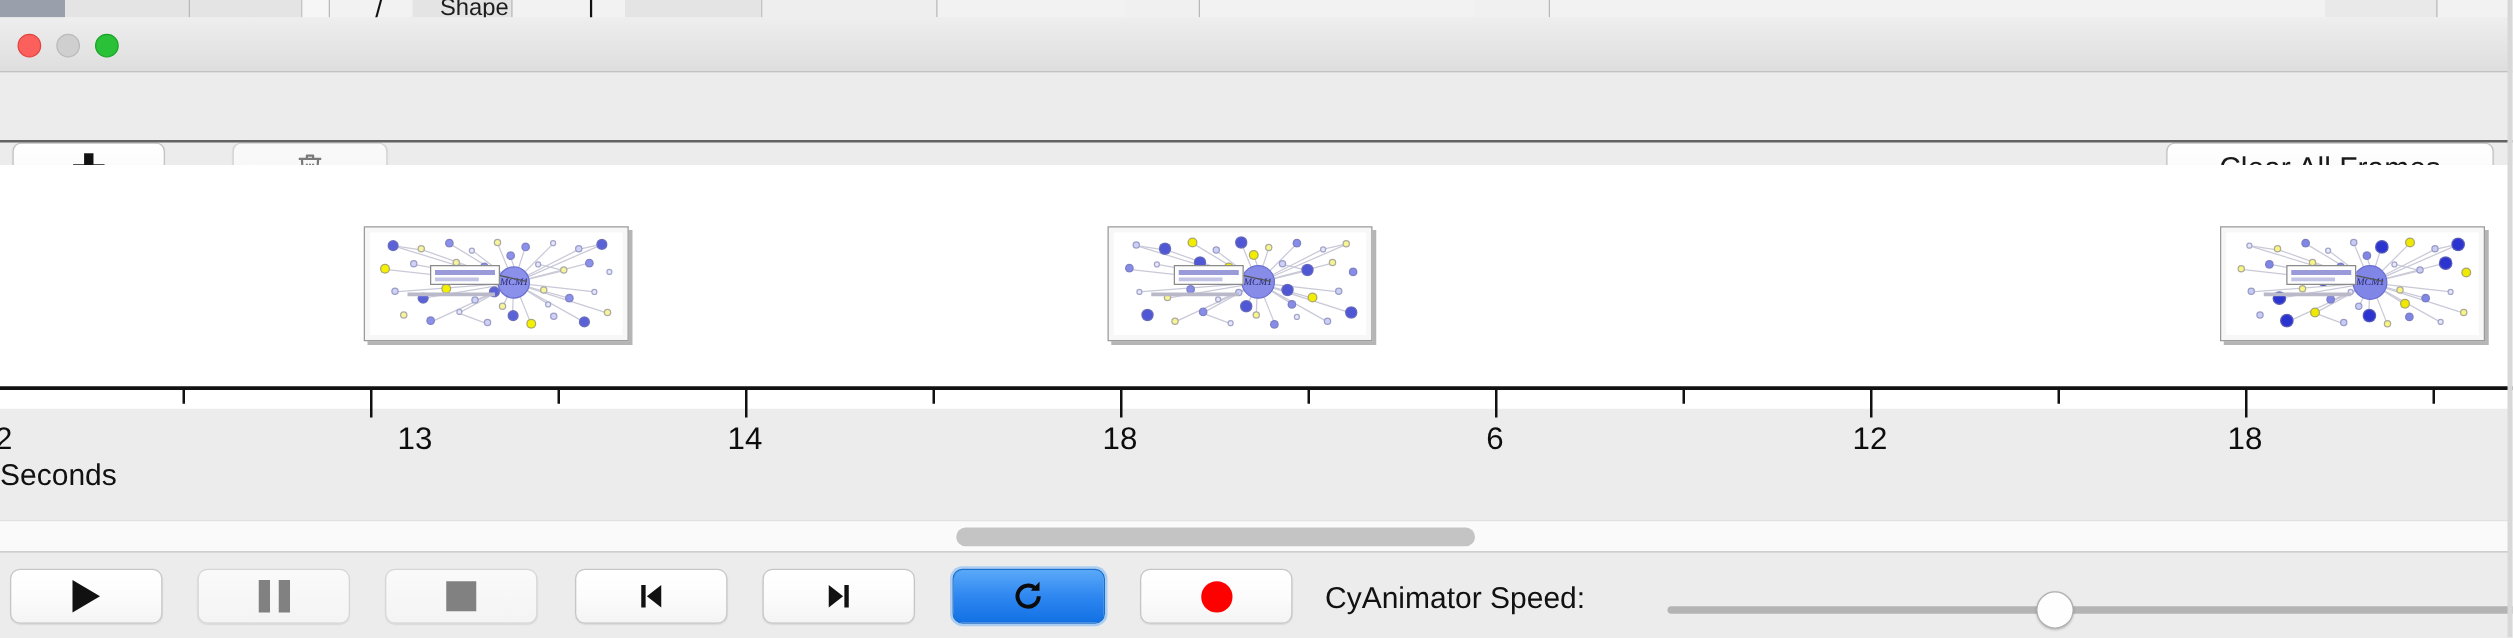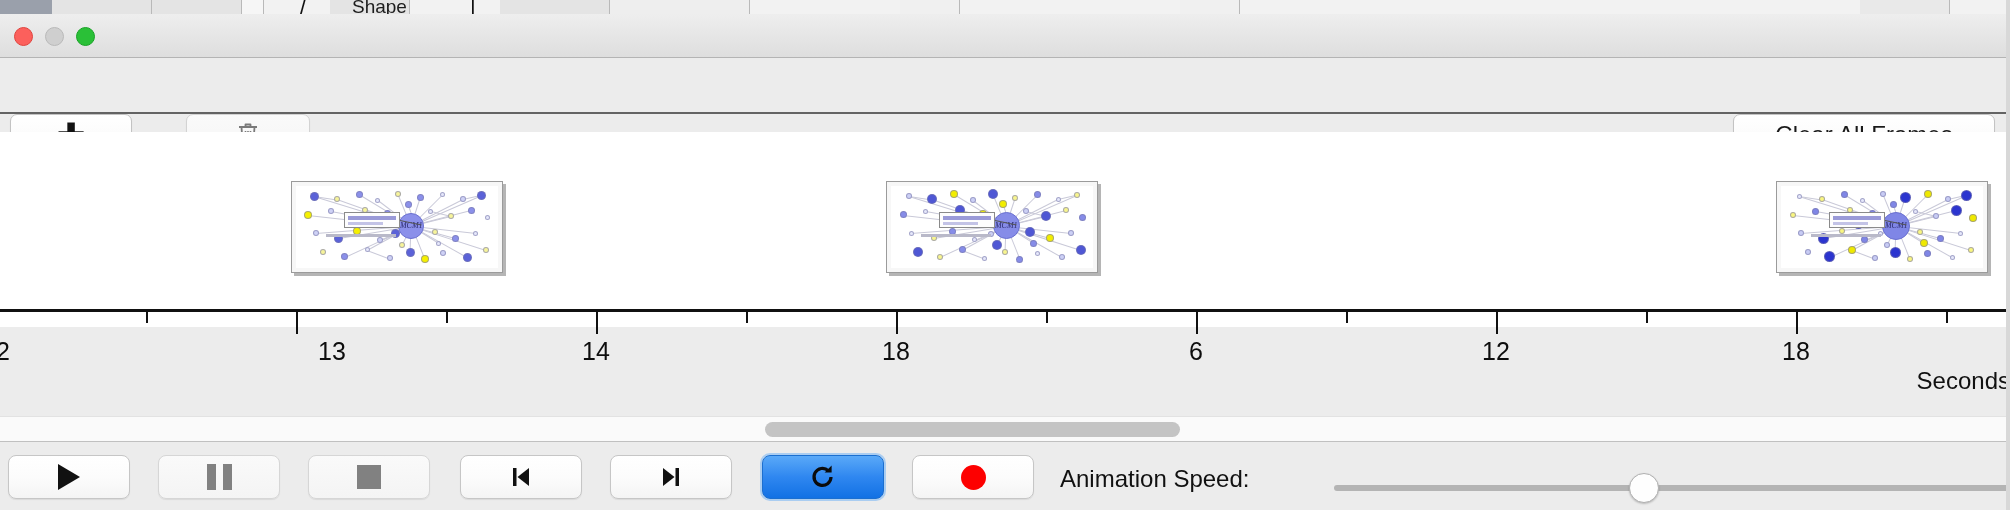--- a/index.html
+++ b/index.html
@@ -103,21 +103,21 @@
     position: absolute; top: 0; left: 0; width: 2010px; height: 3px; background: #111;
   }
   .tick { position: absolute; top: 3px; width: 2px; background: #111; }
   .tick.major { height: 22px; }
   .tick.minor { height: 11px; }
   .tick-lbl {
     position: absolute; top: 28px; font-size: 25px; color: #0d0d0d;
     transform: translateX(-50%); white-space: nowrap;
   }
   .axis-title {
-    position: absolute; top: 58px; left: 0; width: 2010px; text-align: right;
+    position: absolute; top: 58px; left: 0; width: 2010px; text-align: left;
     font-size: 24px; color: #111;
   }
 
   
   .scroll-track {
     position: absolute; top: 416px; left: 0; width: 2010px; height: 26px;
     background: #fafafa; border-top: 1px solid #e2e2e2; border-bottom: 1px solid #c0c0c0;
   }
   .scroll-thumb {
     position: absolute; top: 5px; left: 765px; width: 415px; height: 15px;
@@ -542,19 +542,19 @@
     <div class="cbtn active" id="loop-btn">
       <svg width="30" height="30" viewBox="0 0 30 30">
         <path d="M23 15 A8.5 8.5 0 1 1 20.3 8.7" fill="none" stroke="#0b0b0b" stroke-width="3.2" stroke-linecap="butt"></path>
         <path d="M23.6 3.4 L23.6 10.6 L16.6 10.6 Z" fill="#0b0b0b"></path>
       </svg>
     </div>
     <div class="cbtn" id="record-btn">
       <div class="rec-dot"></div>
     </div>
 
-    <div class="speed-label">Animation Speed:</div>
+    <div class="speed-label">CyAnimator Speed:</div>
     <div class="slider-track"></div>
     <div class="slider-thumb"></div>
   </div>
 
   <div class="right-edge-shade"></div>
 </div>
 
 </body></html>

